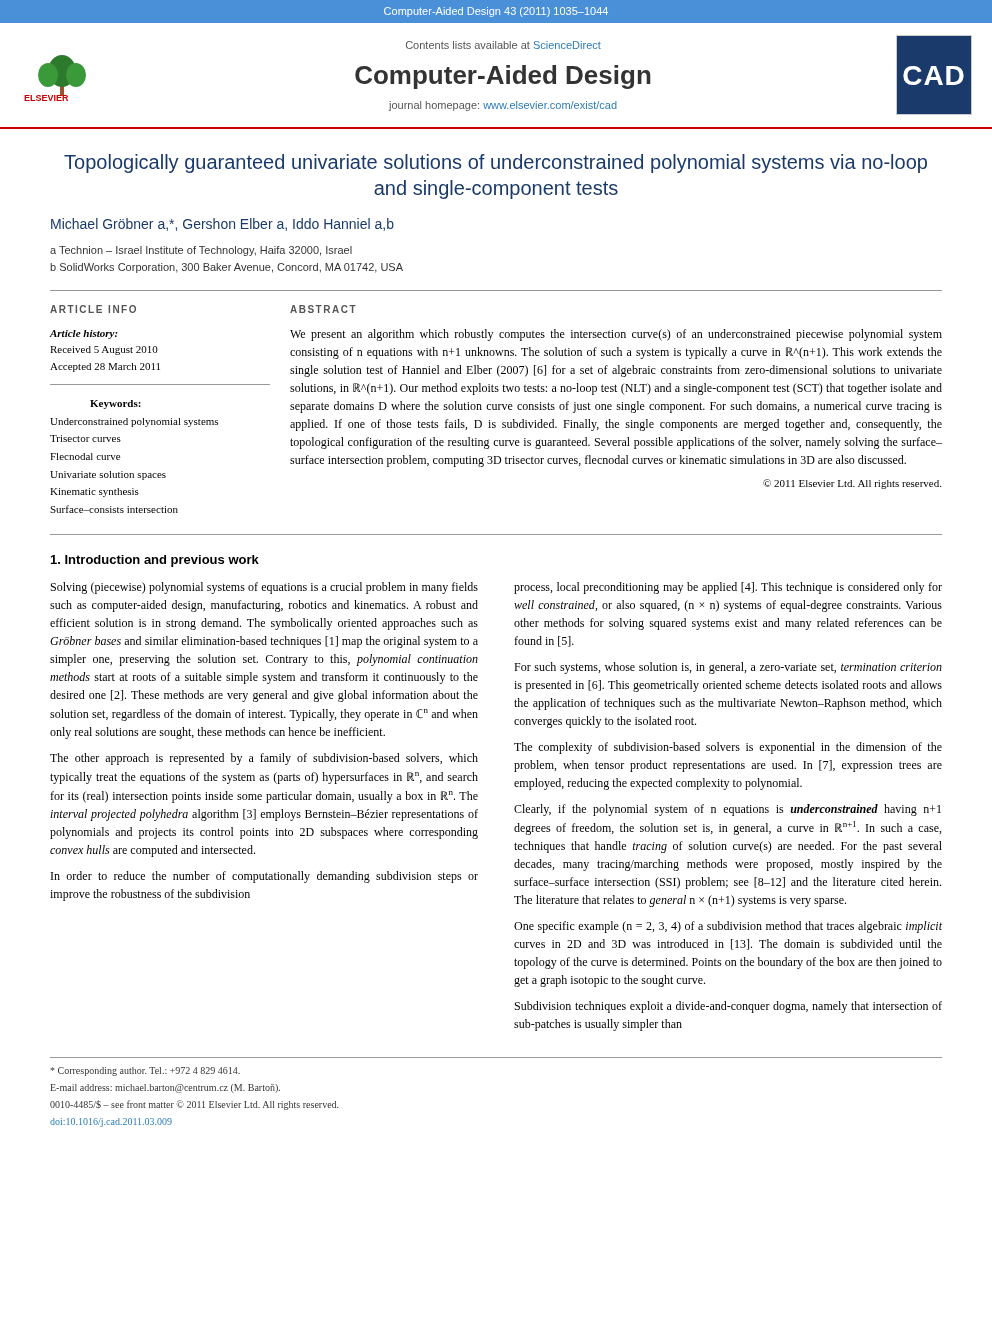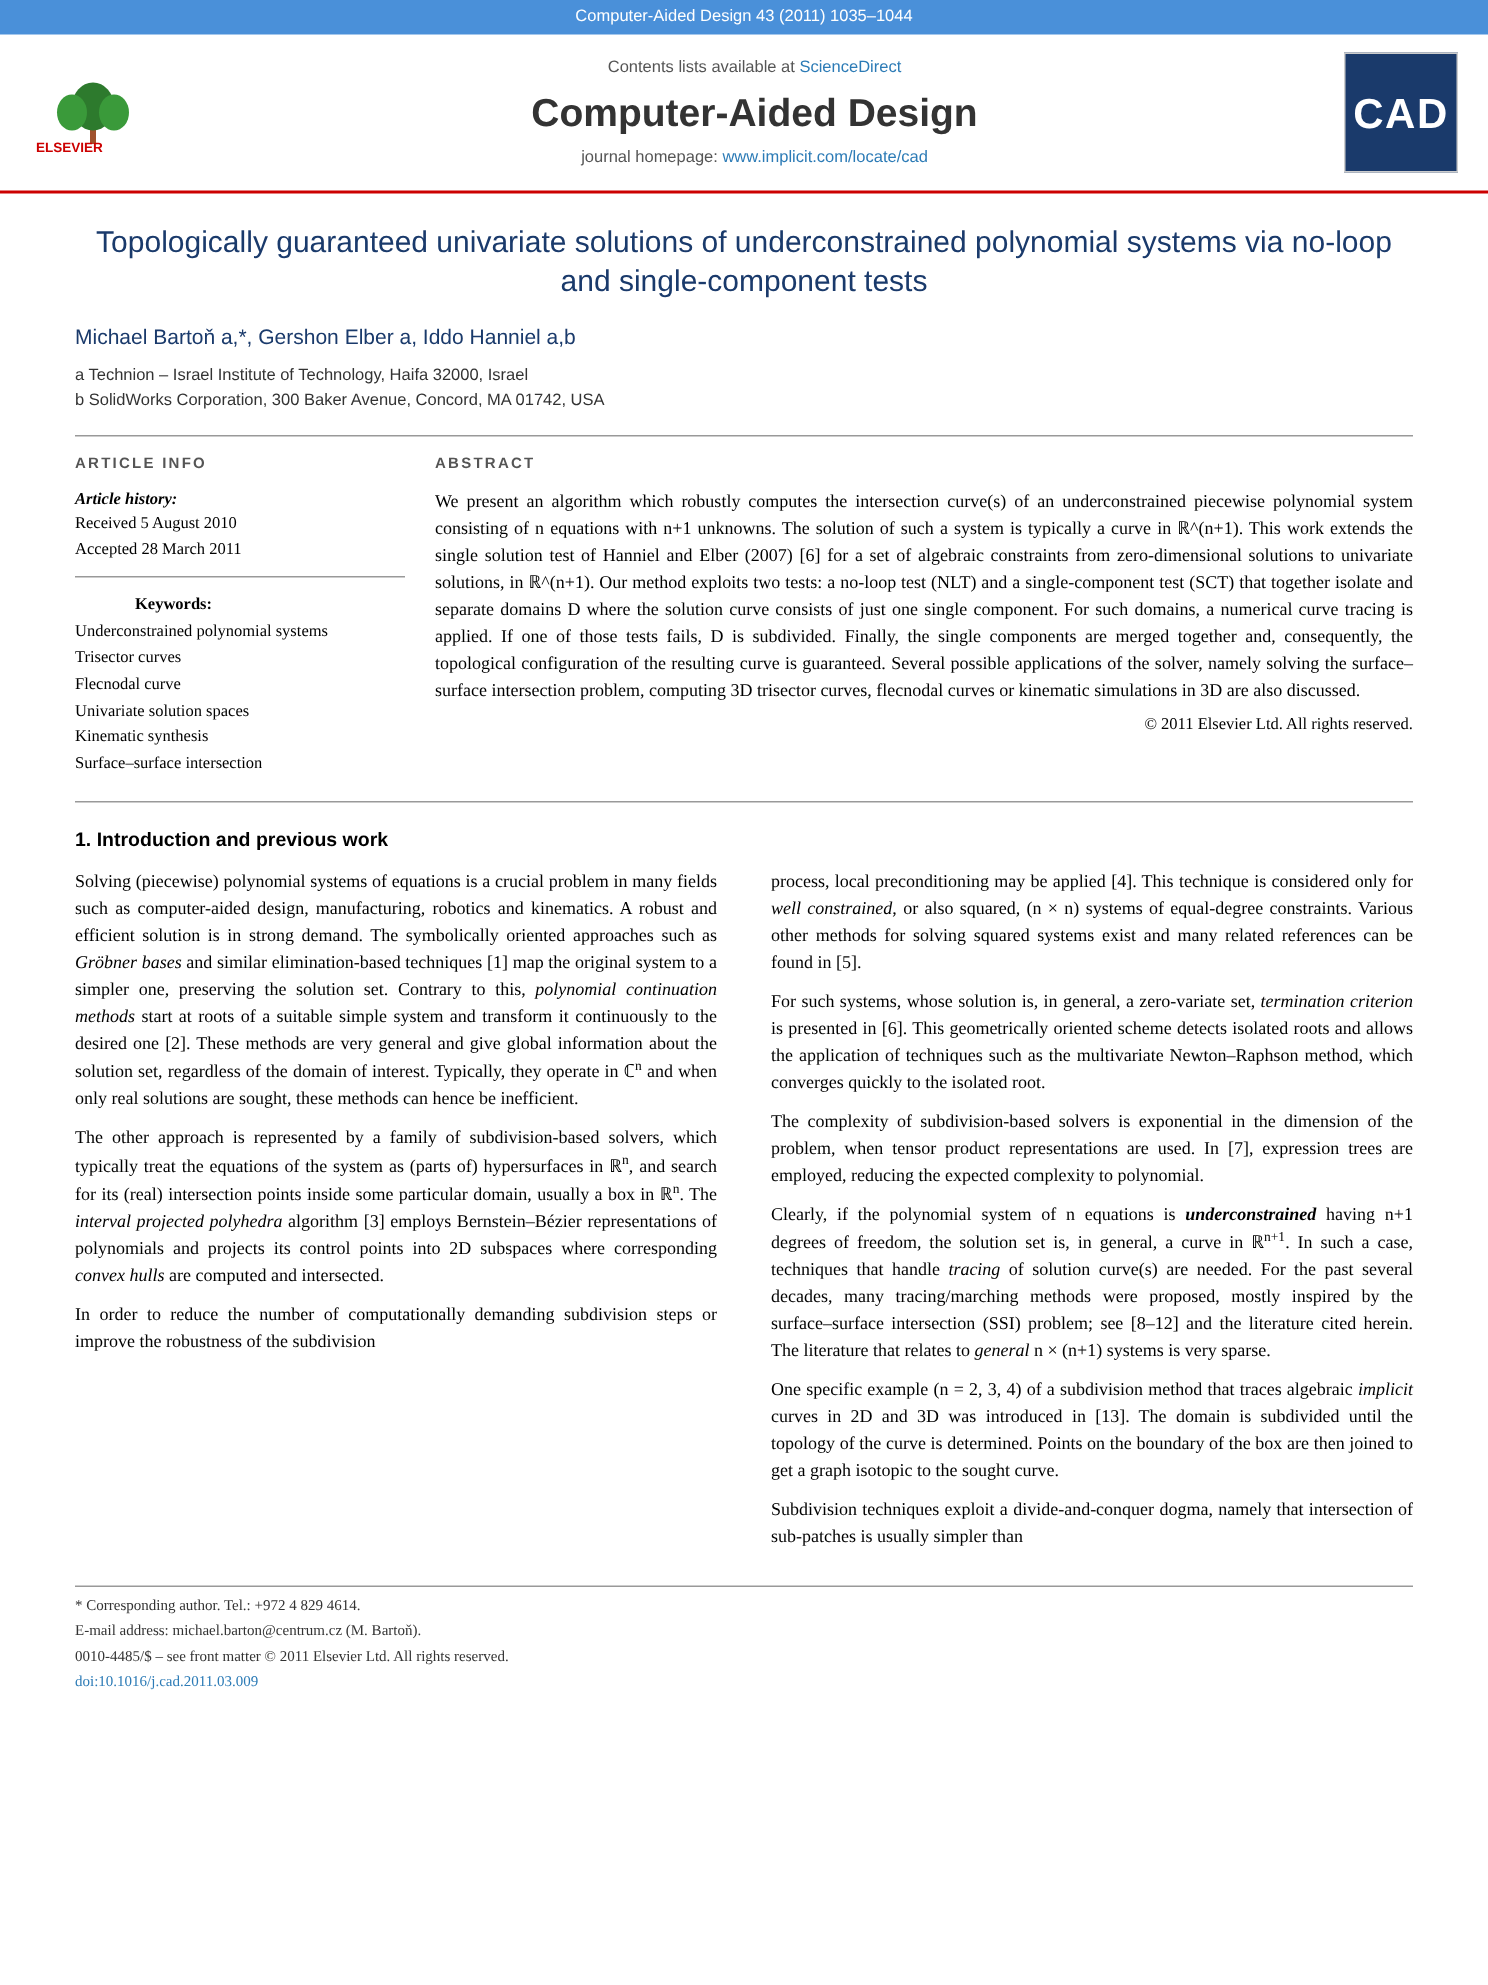--- a/index.html
+++ b/index.html
@@ -229,35 +229,35 @@
   </div>
 
   <div class="journal-center">
     <div class="sciencedirect-link">
       <span>Contents lists available at </span>
       <a href="#">ScienceDirect</a>
     </div>
     <div class="journal-title">Computer-Aided Design</div>
     <div class="journal-homepage">
       <span>journal homepage: </span>
-      <a href="#">www.implicit.com/locate/cad</a>
+      <a href="#">www.elsevier.com/exist/cad</a>
     </div>
   </div>
 
   <div class="cad-logo">
     <span>CAD</span>
   </div>
 </div>
 
 <div class="article-content">
 
   <div class="article-title">Topologically guaranteed univariate solutions of underconstrained polynomial systems via no-loop and single-component tests</div>
 
   <div class="authors">
-    <span>Michael Bartoň a,*, Gershon Elber a, Iddo Hanniel a,b</span>
+    <span>Michael Gröbner a,*, Gershon Elber a, Iddo Hanniel a,b</span>
   </div>
 
   <div class="affiliations">
     <div>a Technion – Israel Institute of Technology, Haifa 32000, Israel</div>
     <div>b SolidWorks Corporation, 300 Baker Avenue, Concord, MA 01742, USA</div>
   </div>
 
   <hr class="divider">
 
   <div class="two-col">
@@ -273,21 +273,21 @@
 
       <hr class="divider">
 
       <div class="keywords-block">
         <div class="label">Keywords:</div>
         <div>Underconstrained polynomial systems</div>
         <div>Trisector curves</div>
         <div>Flecnodal curve</div>
         <div>Univariate solution spaces</div>
         <div>Kinematic synthesis</div>
-        <div>Surface–surface intersection</div>
+        <div>Surface–consists intersection</div>
       </div>
     </div>
 
     <div class="col-right">
       <div class="section-heading">ABSTRACT</div>
       <div class="abstract-text">
         <p>We present an algorithm which robustly computes the intersection curve(s) of an underconstrained piecewise polynomial system consisting of n equations with n+1 unknowns. The solution of such a system is typically a curve in ℝ^(n+1). This work extends the single solution test of Hanniel and Elber (2007) [6] for a set of algebraic constraints from zero-dimensional solutions to univariate solutions, in ℝ^(n+1). Our method exploits two tests: a no-loop test (NLT) and a single-component test (SCT) that together isolate and separate domains D where the solution curve consists of just one single component. For such domains, a numerical curve tracing is applied. If one of those tests fails, D is subdivided. Finally, the single components are merged together and, consequently, the topological configuration of the resulting curve is guaranteed. Several possible applications of the solver, namely solving the surface–surface intersection problem, computing 3D trisector curves, flecnodal curves or kinematic simulations in 3D are also discussed.</p>
         <div class="copyright">© 2011 Elsevier Ltd. All rights reserved.</div>
       </div>
     </div>

